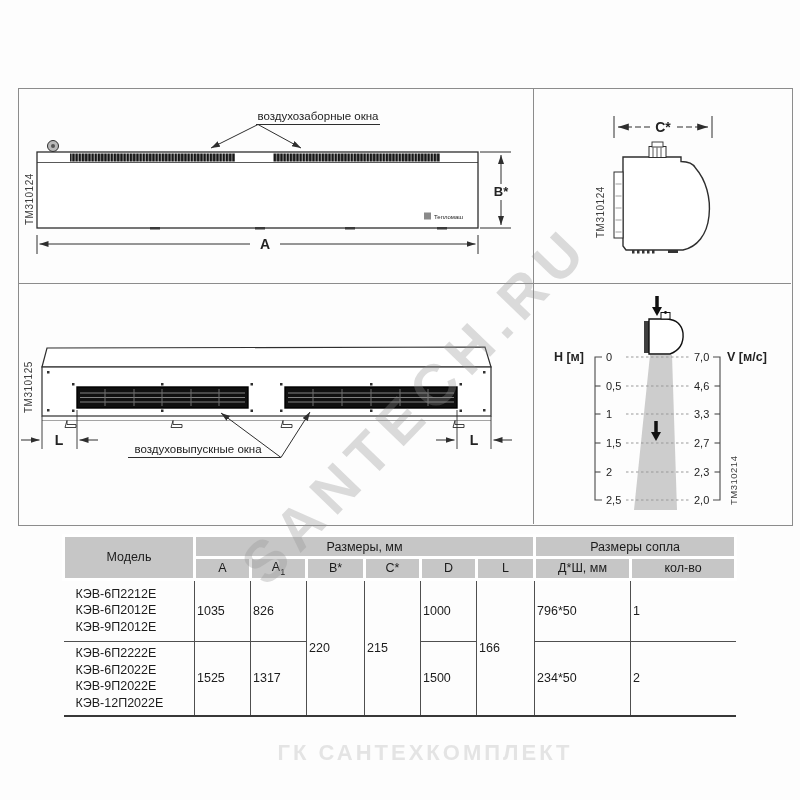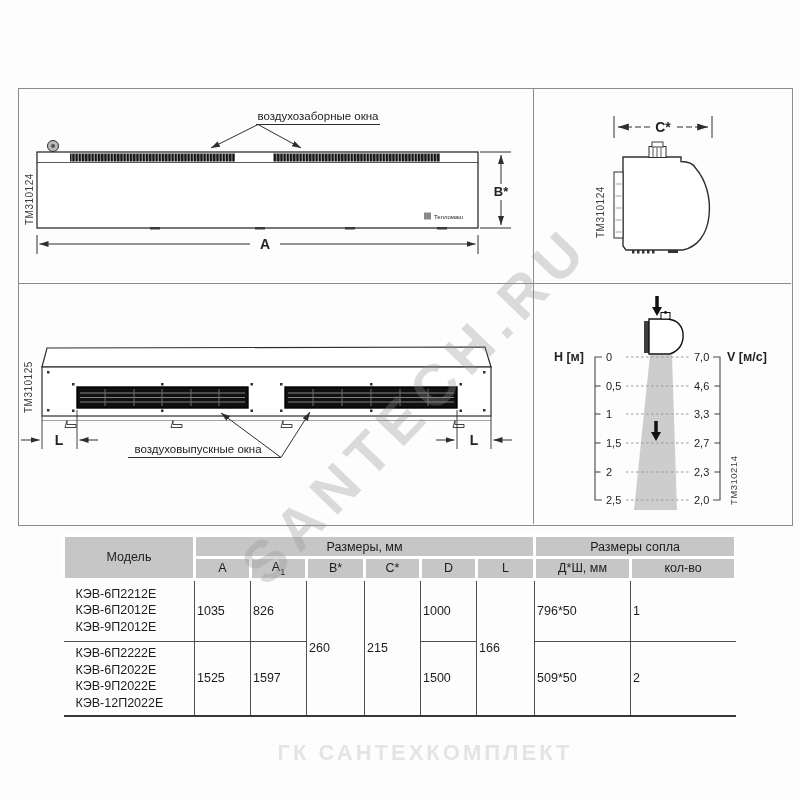--- a/index.html
+++ b/index.html
@@ -306,38 +306,38 @@
         <th>кол-во</th>
       </tr>
       <tr class="r1">
         <td class="ml rb">
           <div class="mline">КЭВ-6П2212Е</div>
           <div class="mline">КЭВ-6П2012Е</div>
           <div class="mline">КЭВ-9П2012Е</div>
         </td>
         <td class="v rb">1035</td>
         <td class="v rb">826</td>
-        <td class="v span2" rowspan="2">260</td>
+        <td class="v span2" rowspan="2">220</td>
         <td class="v span2" rowspan="2">215</td>
         <td class="v rb">1000</td>
         <td class="v span2" rowspan="2">166</td>
         <td class="v rb">796*50</td>
         <td class="nr rb">1</td>
       </tr>
       <tr class="r2">
         <td class="ml">
           <div class="mline">КЭВ-6П2222Е</div>
           <div class="mline">КЭВ-6П2022Е</div>
           <div class="mline">КЭВ-9П2022Е</div>
           <div class="mline">КЭВ-12П2022Е</div>
         </td>
         <td class="v">1525</td>
-        <td class="v">1597</td>
+        <td class="v">1317</td>
         <td class="v">1500</td>
-        <td class="v">509*50</td>
+        <td class="v">234*50</td>
         <td class="nr">2</td>
       </tr>
     </tbody>
       </table>
   </div>
 
   <div id="wm-main">SANTECH.RU</div>
   <div id="wm-footer">ГК САНТЕХКОМПЛЕКТ</div>
 
 </div>

